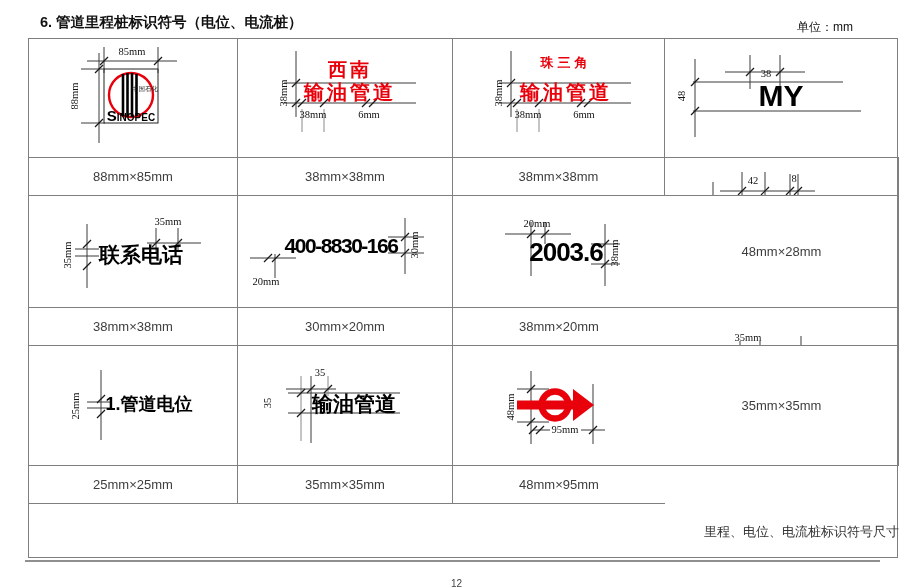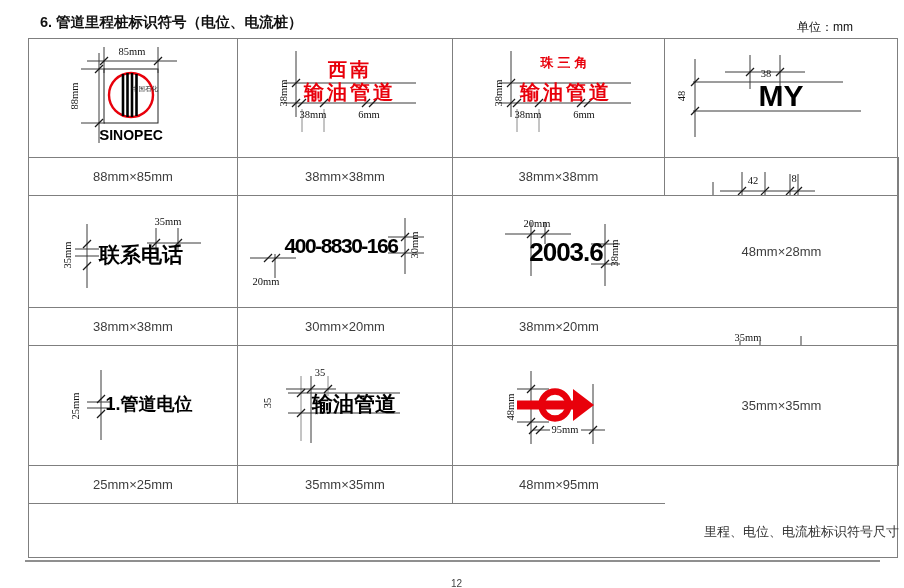--- a/index.html
+++ b/index.html
@@ -27,21 +27,21 @@
   svg .sq{fill:none;stroke:#222;stroke-width:1;}
   svg .ring{fill:none;stroke:var(--red);}
   svg .fr{fill:var(--red);stroke:none;}
   .dl{position:absolute;font-family:"Liberation Serif",serif;font-size:10.5px;color:#111;
       white-space:nowrap;transform:translate(-50%,-50%);line-height:1;}
   .dl.v{transform:translate(-50%,-50%) rotate(-90deg);}
   .mark{position:absolute;transform:translate(-50%,-50%);font-weight:bold;color:#000;
         white-space:nowrap;line-height:1;}
   .mark.red{color:var(--red);}
   .sino-cn{position:absolute;transform:translate(-50%,-50%);font-size:6.5px;color:#222;white-space:nowrap;}
-  .sino-en{position:absolute;transform:translate(-50%,-50%);font-size:14px;font-weight:900;color:#000;letter-spacing:0;margin-top:19px;}
+  .sino-en{position:absolute;transform:translate(-50%,-50%);font-size:10px;font-weight:900;color:#000;letter-spacing:0;}
   .sino-en::first-letter{font-size:15px;}
   .size{display:flex;align-items:center;justify-content:center;font-size:13px;color:#3d3d3d;}
   .caption{grid-column:1/-1;display:flex;align-items:center;justify-content:flex-end;
            font-size:13px;color:#333;border-bottom:none!important;border-right:none!important;}
   .footline{position:absolute;left:25px;right:24px;top:560px;border-top:2px solid #8f8f8f;}
   .pagenum{position:absolute;left:451px;top:578px;font-size:10px;color:#444;}
 </style>
 </head>
 <body style="--red: #e8000b; --bd: #7f7f7f;">
 

